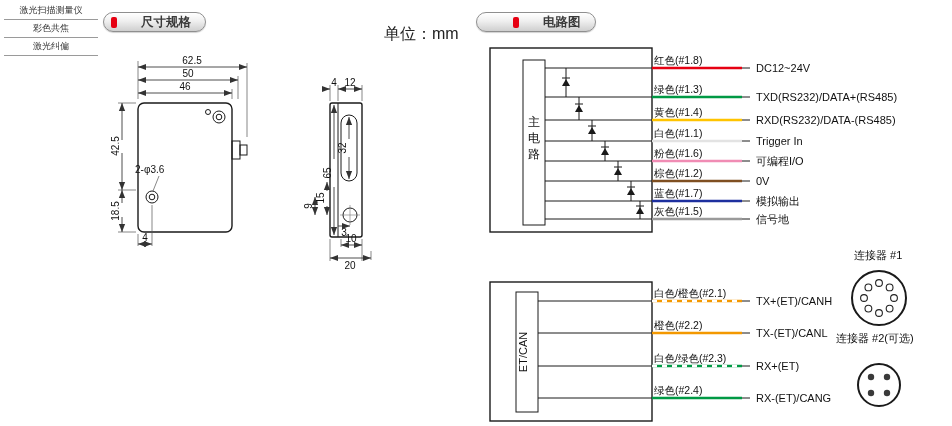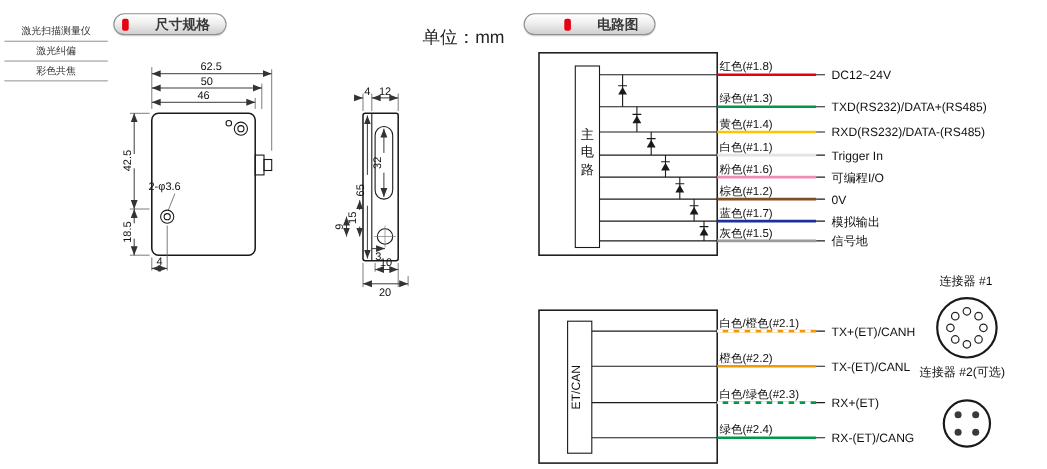--- a/index.html
+++ b/index.html
@@ -1,21 +1,21 @@
 <!DOCTYPE html>
 <html><head>
 <meta charset="utf-8">
 <style>
   html,body{margin:0;padding:0;}
   body{
     width:952px;height:426px;position:relative;background:#ffffff;overflow:hidden;
     font-family:"Liberation Sans","DejaVu Sans",sans-serif;color:#111;
   }
   
-  .nav{position:absolute;left:4px;top:20px;width:94px;}
+  .nav{position:absolute;left:4px;top:2px;width:94px;}
   .nav-item{font-size:9px;color:#333;text-align:center;padding:2px 0 2px;border-bottom:1px solid #9a9a9a;white-space:nowrap;}
   
   .badge{position:absolute;display:inline-flex;align-items:center;gap:24px;height:18px;
     padding:0 14px 0 7px;border:1px solid #8f8f8f;border-radius:10px;
     background:linear-gradient(180deg,#ffffff 0%,#efefef 45%,#cfcfcf 100%);
     box-shadow:0 1px 1px rgba(0,0,0,.18);font-size:12.5px;font-weight:bold;color:#3a3a3a;white-space:nowrap;}
   .badge-accent{width:6px;height:11px;border-radius:2px;background:#e60012;flex:0 0 auto;}
   #badge-dim{left:103px;top:12px;}
   #badge-cir{left:476px;top:12px;padding-left:36px;}
   .unit{position:absolute;left:384px;top:24px;font-size:16px;color:#222;}
@@ -40,22 +40,22 @@
   .diode line{stroke:#1a1a1a;stroke-width:1;}
   .diode path{fill:#1a1a1a;stroke:none;}
   .pin{fill:#ffffff;stroke:#222;stroke-width:1.1;}
   .pin2{fill:#3a3a3a;stroke:none;}
 </style>
 </head>
 <body>
 
 <div class="nav">
   <div class="nav-item"><span>激光扫描测量仪</span></div>
+  <div class="nav-item"><span>彩色共焦</span></div>
   <div class="nav-item"><span>激光纠偏</span></div>
-  <div class="nav-item"><span>彩色共焦</span></div>
 </div>
 
 <div class="badge" id="badge-dim">
   <span class="badge-accent" style="background: rgb(230, 0, 18);"></span>
   <span>尺寸规格</span>
 </div>
 <div class="badge" id="badge-cir">
   <span class="badge-accent" style="background: rgb(230, 0, 18);"></span>
   <span>电路图</span>
 </div>

